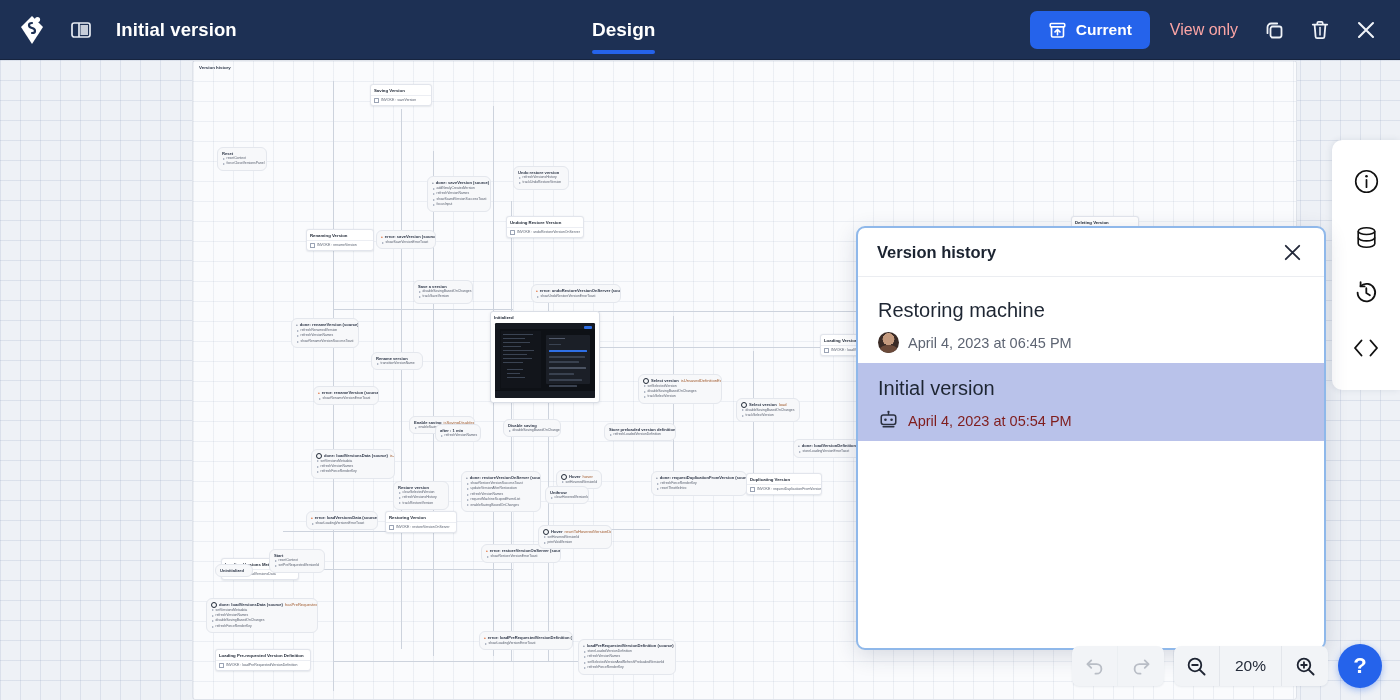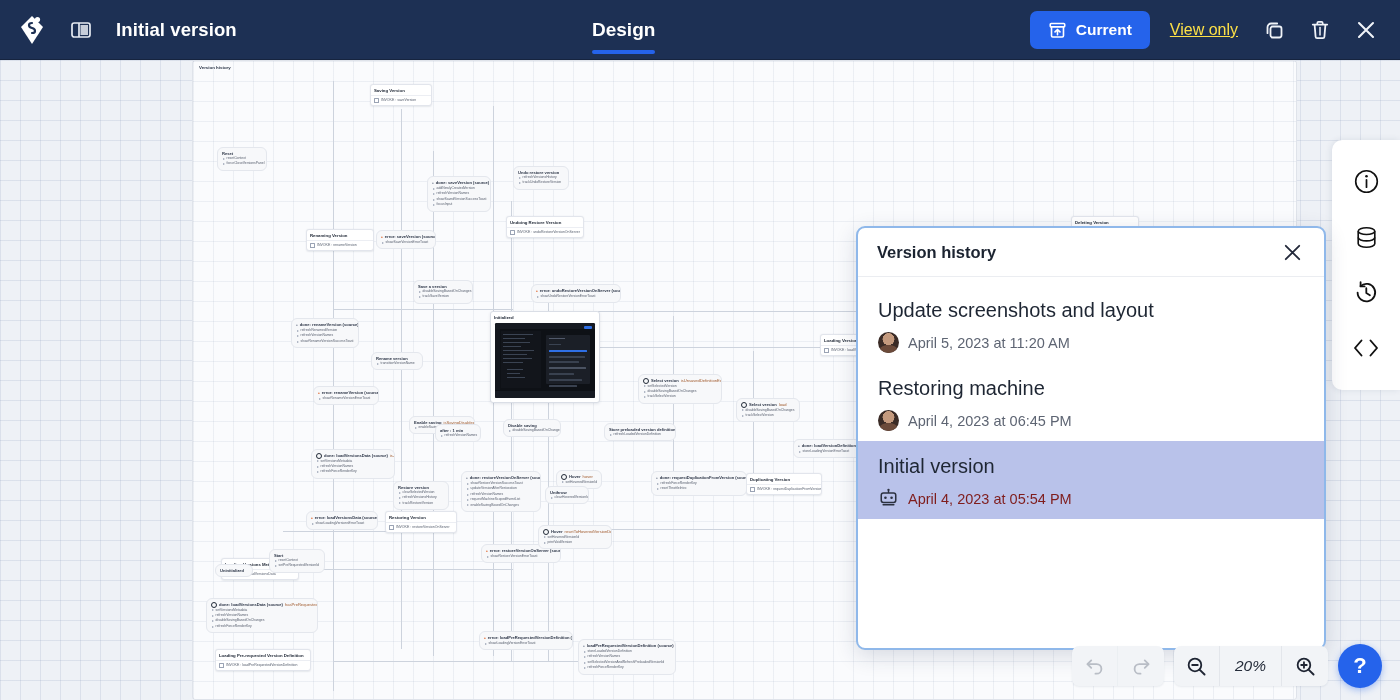--- a/index.html
+++ b/index.html
@@ -29,21 +29,21 @@
     content: ""; position: absolute; left: 0; right: 0; bottom: 6px; height: 4px;
     background: #2563eb; border-radius: 2px;
   }
   .hdr-right { position: absolute; right: 14px; top: 0; height: 60px; display: flex; align-items: center; gap: 6px; }
   .btn-restore {
     display: flex; align-items: center; gap: 9px; background: #2563eb; color: #fff;
     border: none; border-radius: 7px; padding: 0 18px; height: 38px;
     font-size: 15.5px; font-weight: bold; cursor: pointer;
     font-family: "Liberation Sans", sans-serif;
   }
-  .view-only { color: #fde047; font-size: 16px; margin: 0 10px 0 14px; cursor: pointer; white-space: nowrap; text-decoration: underline; }
+  .view-only { color: #fca5a5; font-size: 16px; margin: 0 10px 0 14px; cursor: pointer; white-space: nowrap; }
   .icon-btn { width: 40px; height: 40px; display: flex; align-items: center; justify-content: center; cursor: pointer; border-radius: 6px; }
 
   
   .canvas {
     position: absolute; top: 60px; left: 0; width: 1400px; height: 640px;
     background-color: #eef1f6;
     background-image:
       linear-gradient(to right, rgba(150,165,195,.22) 1px, transparent 1px),
       linear-gradient(to bottom, rgba(150,165,195,.22) 1px, transparent 1px);
     background-size: 20px 20px;
@@ -169,21 +169,21 @@
   }
   .avatar::after {
     content:""; position:absolute; left:2px; right:2px; bottom:0; height:8px;
     background:#6b4a3a; border-radius: 50% 50% 0 0;
   }
 
   
   .bottom-bar { position: absolute; right: 18px; bottom: 12px; display: flex; align-items: center; gap: 10px; z-index: 40; }
   .tb-group {
     display: flex; align-items: center; background: #f2f4f7; border-radius: 7px;
-    box-shadow: 0 1px 2px rgba(30,45,80,.08); overflow: hidden; font-style: italic;
+    box-shadow: 0 1px 2px rgba(30,45,80,.08); overflow: hidden;
   }
   .tb-btn {
     width: 46px; height: 40px; display: flex; align-items: center; justify-content: center;
     cursor: pointer; border-right: 1px solid #e3e6eb;
   }
   .tb-btn:last-child { border-right: none; }
   .tb-btn.disabled { opacity: .42; cursor: default; }
   .tb-zoom {
     min-width: 62px; height: 40px; display: flex; align-items: center; justify-content: center;
     font-size: 15.5px; color: #252c3a; border-right: 1px solid #e3e6eb; cursor: pointer;
@@ -589,27 +589,20 @@
       <div class="vh-title">Version history</div>
       <div class="vh-close">
         <svg width="23" height="23" viewBox="0 0 24 24">
             <path d="M5 5 L19 19 M19 5 L5 19" stroke="#23293a" stroke-width="1.9" stroke-linecap="round"></path>
           </svg>
       </div>
     </div>
     <div class="vh-list">
 
 
-      <div class="vh-item">
-        <div class="vh-name">Update screenshots and layout</div>
-        <div class="vh-meta">
-          <div class="avatar"></div>
-          <div class="vh-date">April 5, 2023 at 11:20 AM</div>
-        </div>
-      </div>
 
       <div class="vh-item">
         <div class="vh-name">Restoring machine</div>
         <div class="vh-meta">
           <div class="avatar"></div>
           <div class="vh-date">April 4, 2023 at 06:45 PM</div>
         </div>
       </div>
 
       <div class="vh-item selected">

